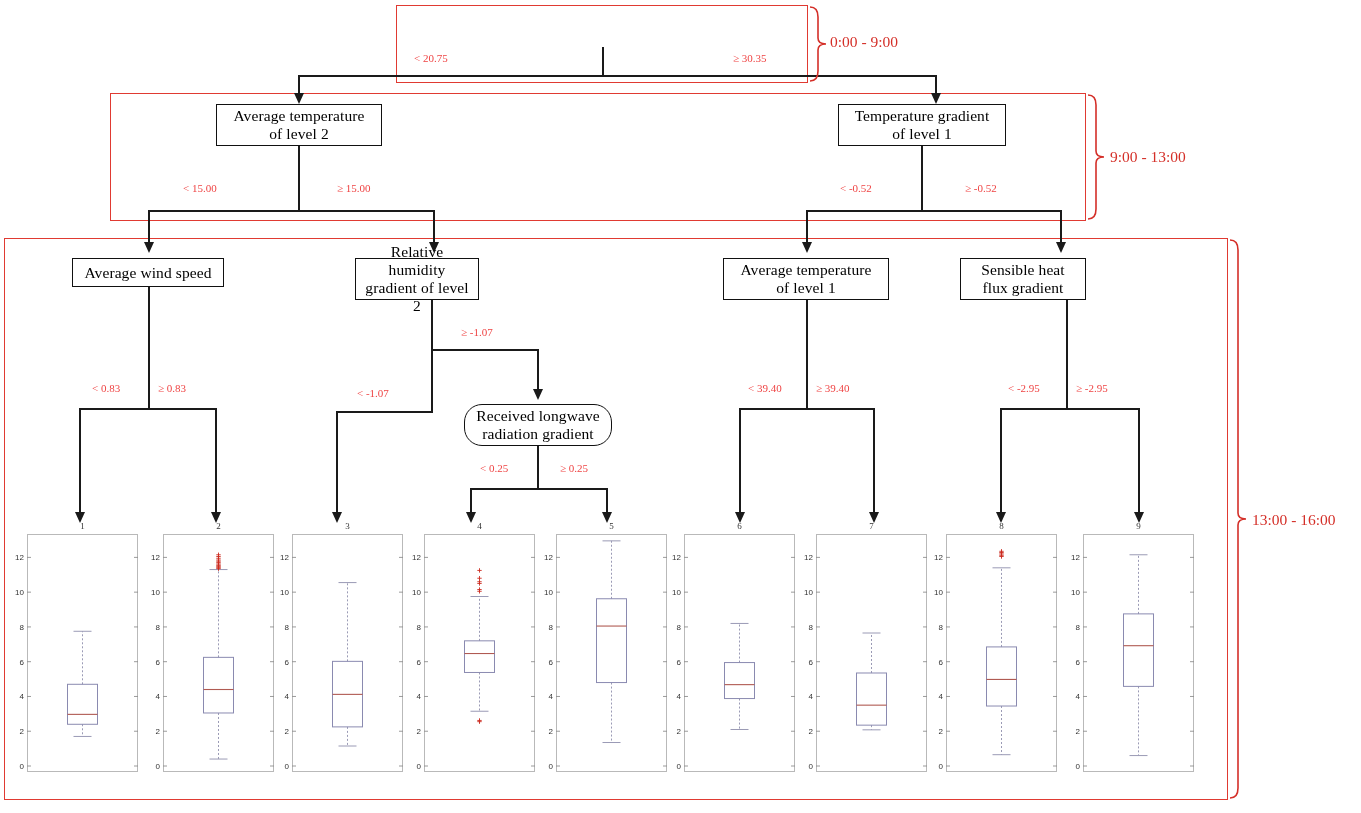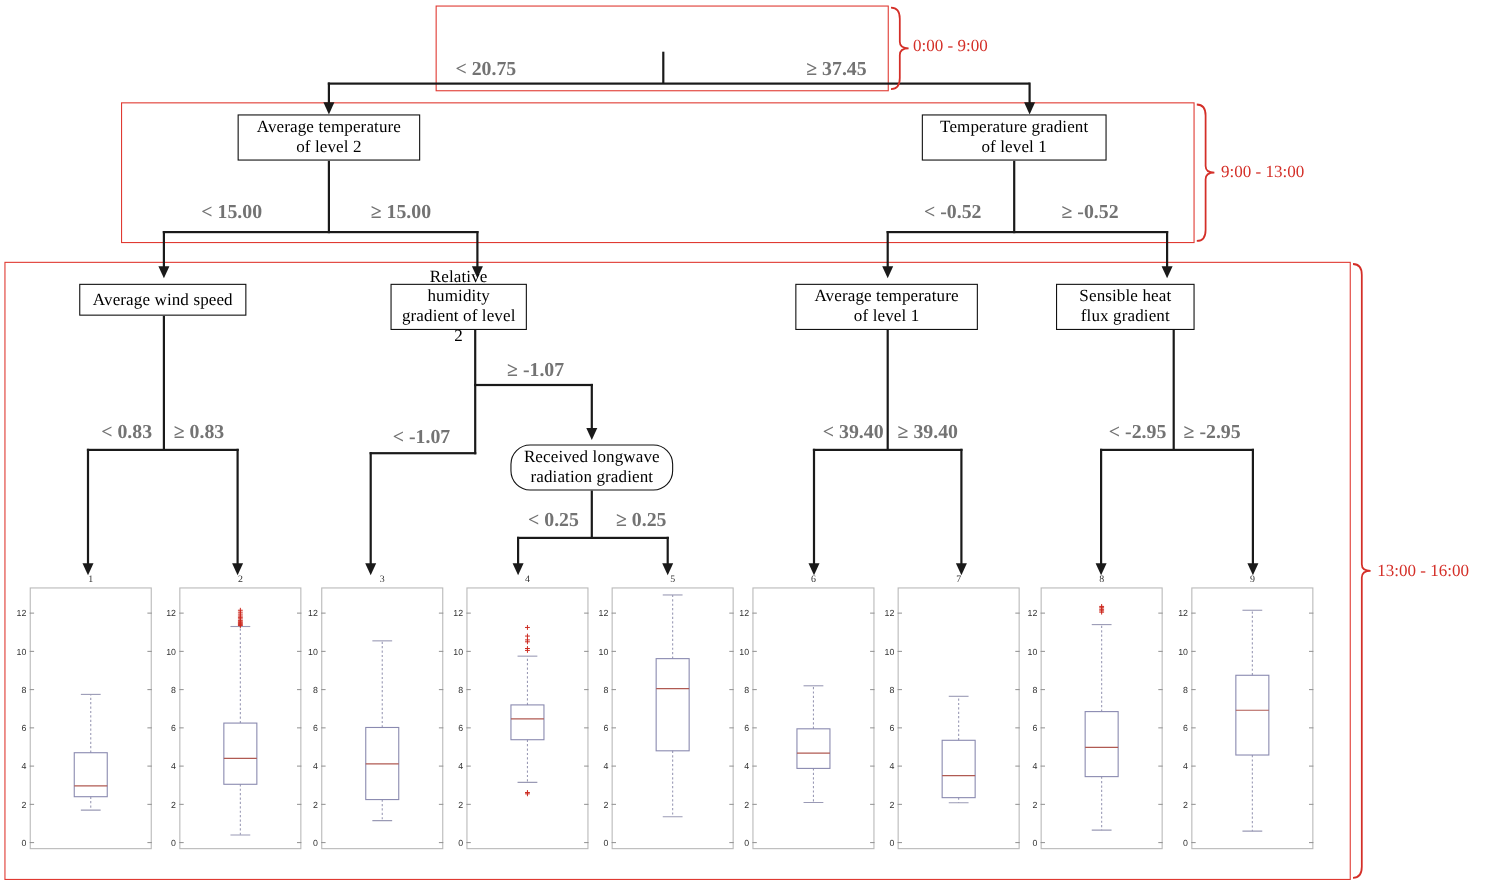--- a/index.html
+++ b/index.html
@@ -28,21 +28,21 @@
   .ln.h{height:1.9px;}
 
   
   .arw{position:absolute;width:0;height:0;
        border-left:5.5px solid transparent;
        border-right:5.5px solid transparent;
        border-top:11px solid #1a1a1a;
        z-index:5;}
 
   
-  .cond{position:absolute;font-size:18px;white-space:nowrap;z-index:7;color:#737373;font-weight:bold;}
+  .cond{position:absolute;font-size:11px;white-space:nowrap;z-index:7;color:#ef4444;}
 
   
   .region{position:absolute;border:1.6px solid #e03a32;box-sizing:border-box;z-index:2;background:transparent;}
   .brace{position:absolute;z-index:8;}
   .brace svg{display:block;}
   .period-label{position:absolute;color:#d42f28;font-size:15.5px;white-space:nowrap;z-index:9;}
 
   
   .panel{position:absolute;z-index:6;}
   .panel .pnum{position:absolute;top:-13px;left:0;width:100%;text-align:center;
@@ -115,21 +115,21 @@
   </div>
 
   <div class="ln v" style="left:602px;top:47px;height:29px;"></div>
   <div class="ln h" style="left:298px;top:75px;width:638px;"></div>
   <div class="ln v" style="left:298px;top:75px;height:22px;"></div>
   <div class="arw" style="left:293.5px;top:93px;"></div>
   <div class="ln v" style="left:935px;top:75px;height:22px;"></div>
   <div class="arw" style="left:930.5px;top:93px;"></div>
 
   <div class="cond" style="left:414px;top:52px;">&lt; 20.75</div>
-  <div class="cond" style="left:733px;top:52px;">≥ 37.45</div>
+  <div class="cond" style="left:733px;top:52px;">≥ 30.35</div>
 
   <div class="ln v" style="left:298px;top:146px;height:66px;"></div>
   <div class="ln h" style="left:148px;top:210px;width:287px;"></div>
   <div class="ln v" style="left:148px;top:210px;height:36px;"></div>
   <div class="arw" style="left:143.5px;top:242px;"></div>
   <div class="ln v" style="left:433px;top:210px;height:36px;"></div>
   <div class="arw" style="left:428.5px;top:242px;"></div>
 
   <div class="cond" style="left:183px;top:182px;">&lt; 15.00</div>
   <div class="cond" style="left:337px;top:182px;">≥ 15.00</div>

